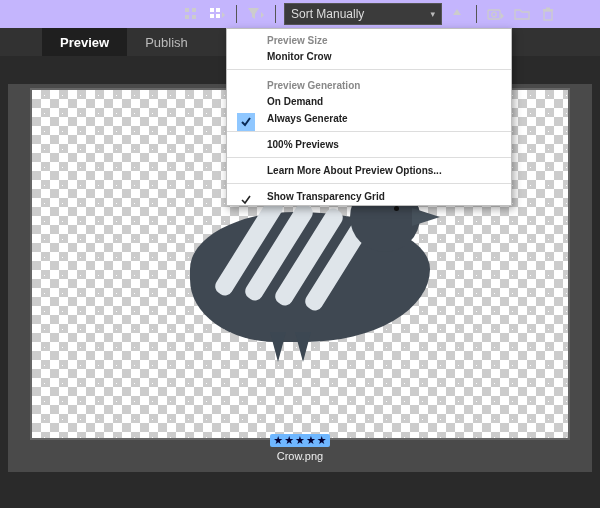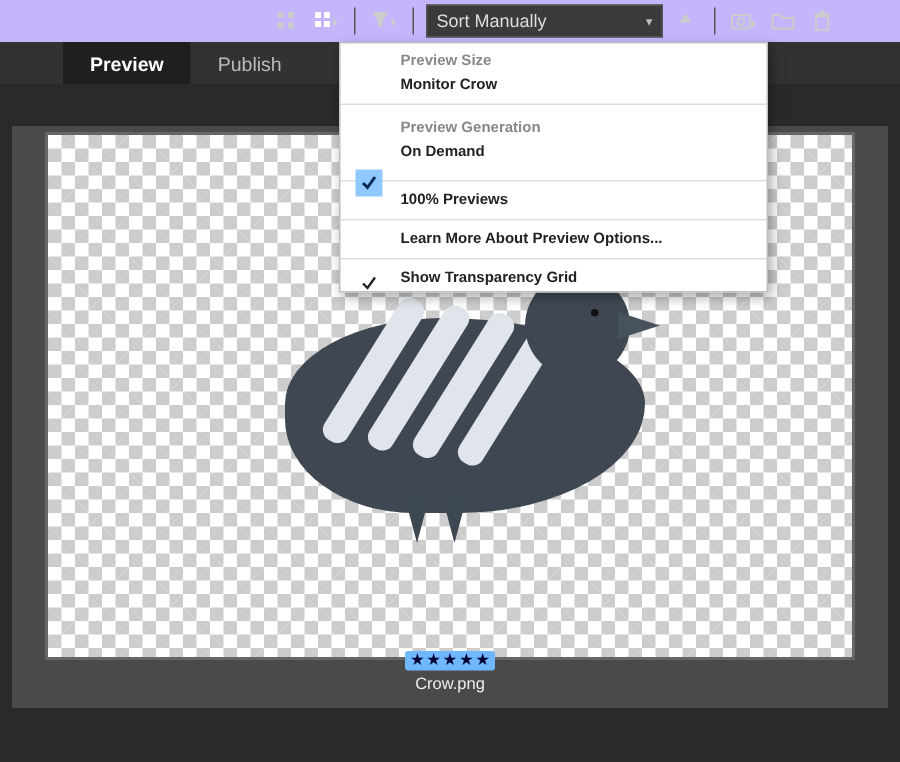--- a/index.html
+++ b/index.html
@@ -283,20 +283,21 @@
   <div class="group-title">Preview Generation</div>
   <div class="item">
     <span>On Demand</span>
   </div>
   <div class="item">
     <span class="check box">
       <svg width="12" height="12" viewBox="0 0 12 12">
           <path d="M2 6 L5 9 L10 2" stroke="#0a2a55" stroke-width="2" fill="none"></path>
         </svg>
     </span>
+    <span>Always Generate</span>
   </div>
   <hr>
   <div class="item">
     <span>100% Previews</span>
   </div>
   <hr>
   <div class="item">
     <span>Learn More About Preview Options...</span>
   </div>
   <hr>

